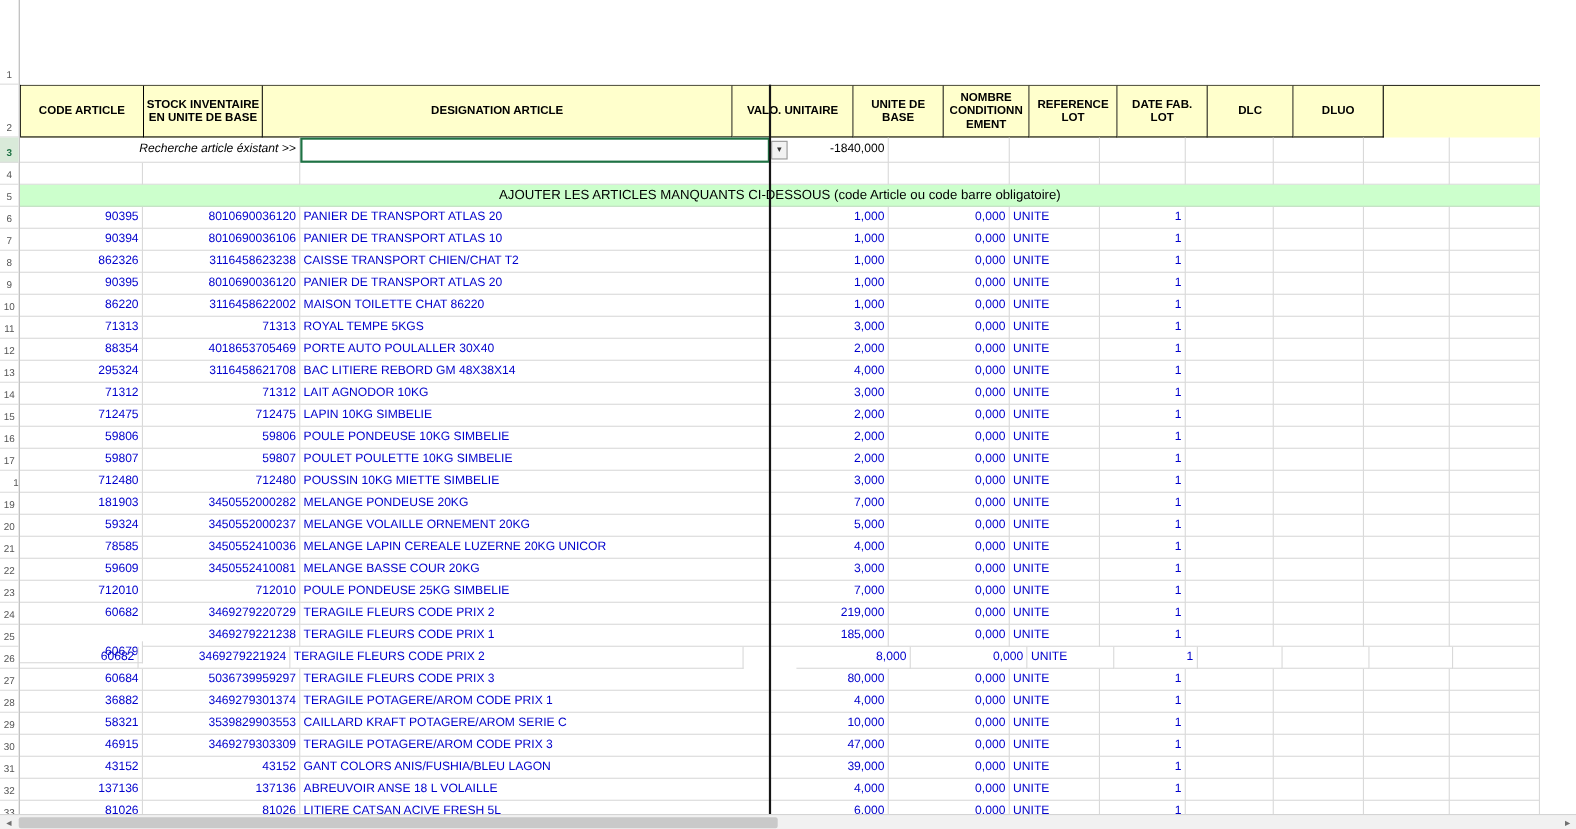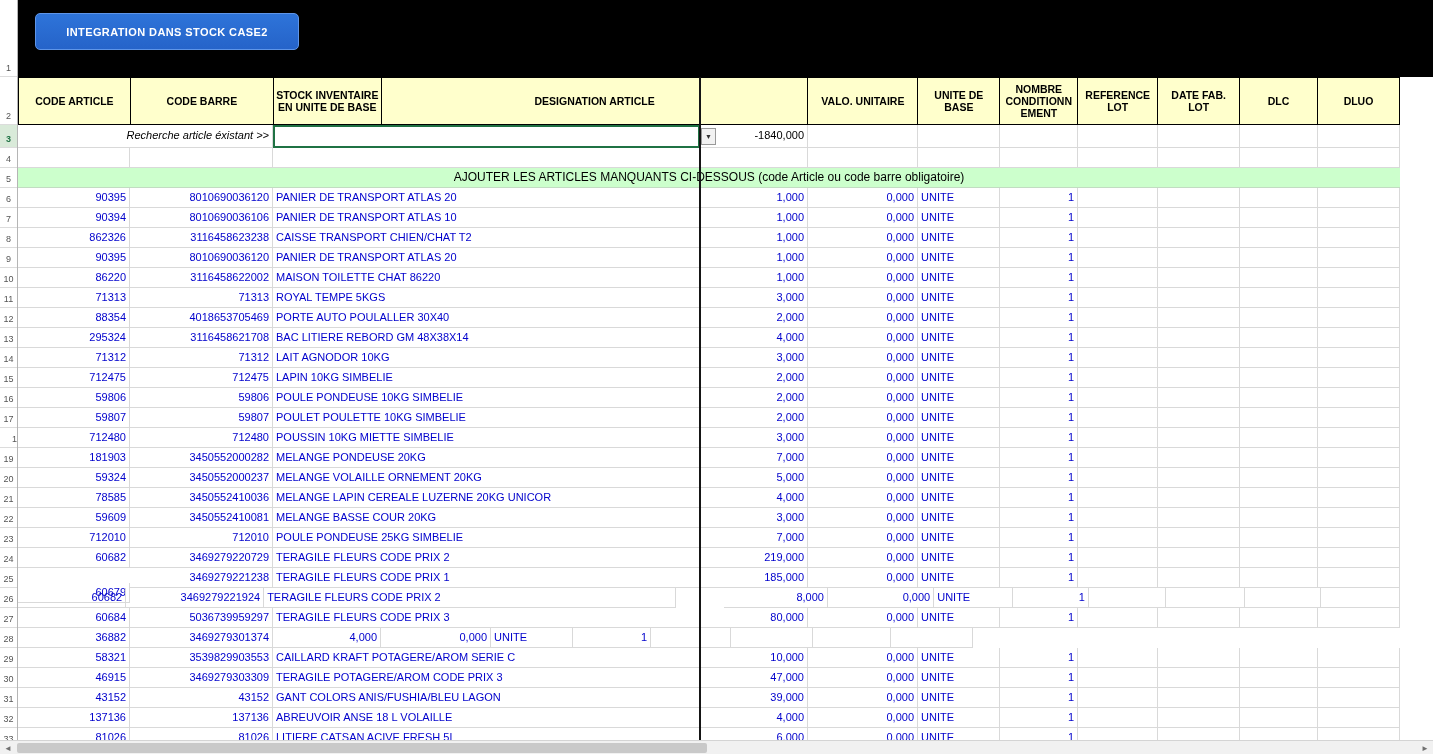--- a/index.html
+++ b/index.html
@@ -98,29 +98,25 @@
       <div class="rh" style="height: 20px;">26</div>
       <div class="rh" style="height: 20px;">27</div>
       <div class="rh" style="height: 20px;">28</div>
       <div class="rh" style="height: 20px;">29</div>
       <div class="rh" style="height: 20px;">30</div>
       <div class="rh" style="height: 20px;">31</div>
       <div class="rh" style="height: 20px;">32</div>
       <div class="rh" style="height: 20px;">33</div>
     </div>
 
-  <div class="topbar">
-    <button class="action-btn">INTEGRATION DANS STOCK CASE2</button>
-  </div>
 
   <div class="grid">
 
     <div class="hdr-row" id="header-row">
         <div class="hcell" style="width: 112px;">CODE ARTICLE</div>
-        <div class="hcell" style="width: 143px;">CODE BARRE</div>
         <div class="hcell" style="width: 108px;">STOCK INVENTAIRE EN UNITE DE BASE</div>
         <div class="hcell" style="width: 427px;">DESIGNATION ARTICLE</div>
         <div class="hcell" style="width: 110px;">VALO. UNITAIRE</div>
         <div class="hcell" style="width: 82px;">UNITE DE BASE</div>
         <div class="hcell" style="width: 78px;">NOMBRE CONDITIONNEMENT</div>
         <div class="hcell" style="width: 80px;">REFERENCE LOT</div>
         <div class="hcell" style="width: 82px;">DATE FAB. LOT</div>
         <div class="hcell" style="width: 78px;">DLC</div>
         <div class="hcell" style="width: 82px;">DLUO</div>
       </div>
@@ -436,20 +432,21 @@
           <div class="cell dcell" style="width: 82px;">UNITE</div>
           <div class="cell dcell r" style="width: 78px;">1</div>
           <div class="cell dcell" style="width: 80px;"></div>
           <div class="cell dcell" style="width: 82px;"></div>
           <div class="cell dcell" style="width: 78px;"></div>
           <div class="cell dcell" style="width: 82px;"></div>
         </div>
         <div class="row data-row">
           <div class="cell dcell r" style="width: 112px;">36882</div>
           <div class="cell dcell r" style="width: 143px;">3469279301374</div>
+          <div class="cell dcell" style="width: 427px;">TERAGILE POTAGERE/AROM CODE PRIX 1</div>
           <div class="cell dcell r" style="width: 108px;">4,000</div>
           <div class="cell dcell r" style="width: 110px;">0,000</div>
           <div class="cell dcell" style="width: 82px;">UNITE</div>
           <div class="cell dcell r" style="width: 78px;">1</div>
           <div class="cell dcell" style="width: 80px;"></div>
           <div class="cell dcell" style="width: 82px;"></div>
           <div class="cell dcell" style="width: 78px;"></div>
           <div class="cell dcell" style="width: 82px;"></div>
         </div>
         <div class="row data-row">

